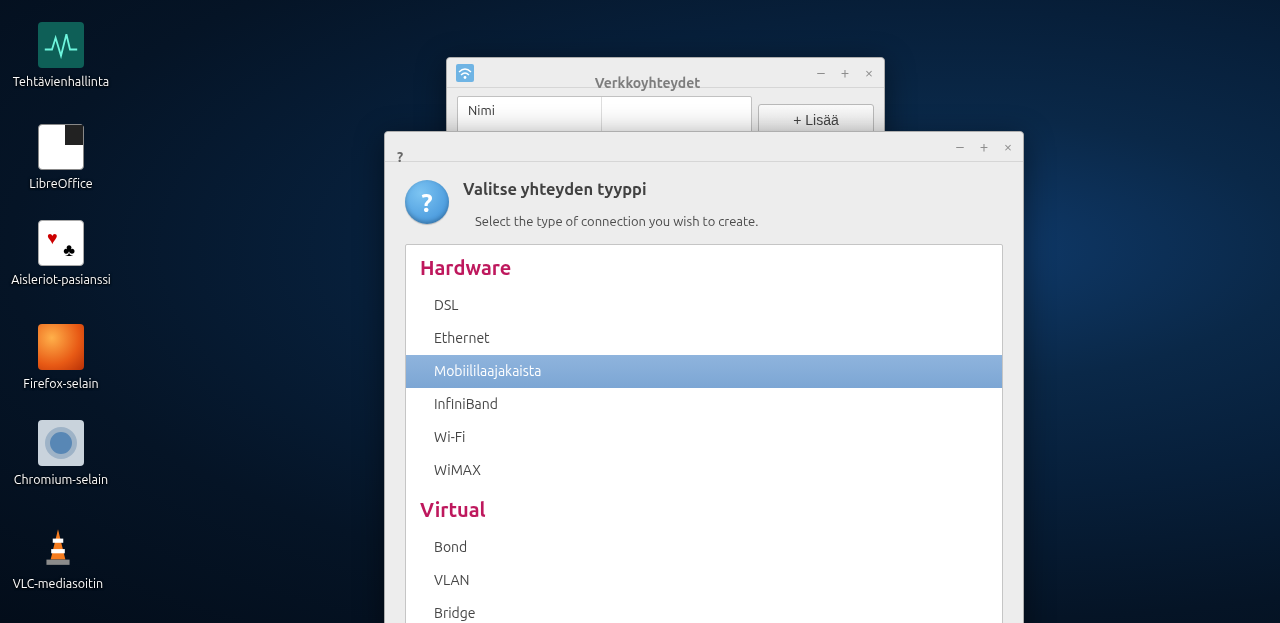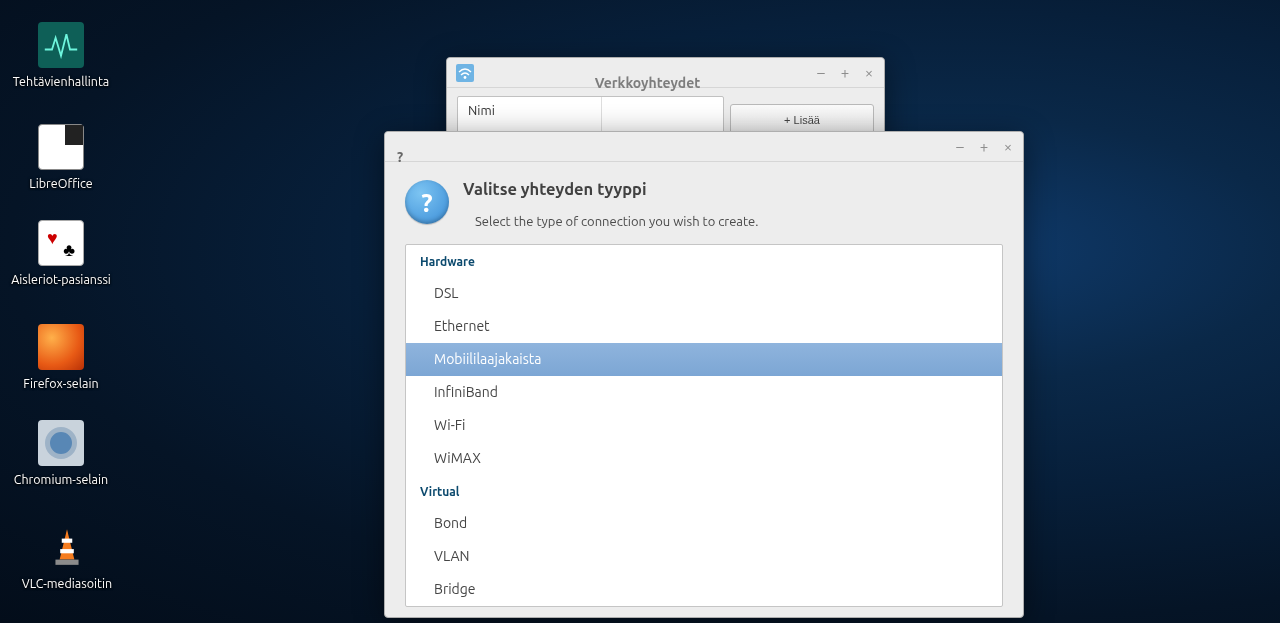--- a/index.html
+++ b/index.html
@@ -66,24 +66,24 @@
     .net-table {
       flex:1; display:flex;
       border:1px solid #c1c1c1; border-radius:2px; background:#fff;
       height:48px;
     }
     .net-col { padding:6px 10px; font-size:13px; color:#333; }
     .net-col.name { flex:0 0 144px; border-right:1px solid #dedede; }
     .net-col.used { flex:1; position:relative; }
     .net-col.used::after { content:"▾"; position:absolute; right:8px; top:7px; font-size:10px; color:#555; }
     .btn-add {
-      width:144px; height:32px;
+      width:116px; height:32px;
       background:linear-gradient(#fafafa,#eaeaea);
       border:1px solid #b9b9b9; border-radius:3px;
-      font-size:11px; color:#444; cursor:pointer;
+      font-size:14px; color:#444; cursor:pointer;
       display:flex; align-items:center; justify-content:center;
     }
 
     
     .win-dlg { left:384px; top:131px; width:640px; }
     .dlg-body { padding:18px 20px 0 20px; display:flex; gap:14px; }
     .dlg-icon {
       width:44px; height:44px; border-radius:50%;
       background:radial-gradient(circle at 35% 30%, #7cc4f2, #3a8cd6);
       display:flex; align-items:center; justify-content:center;
@@ -95,21 +95,21 @@
     .dlg-text p  { font-size:13px; color:#4a4a4a;margin-left:12px; }
 
     .type-list {
       margin:16px 20px 10px; border:1px solid #c5c5c5; border-radius:2px;
       background:#fff;
     }
     .type-row {
       padding:6px 14px; font-size:14px; color:#454545; cursor:pointer;
       line-height:1.5;
     }
-    .type-row.group { color:#0c4a6e; font-weight:bold; font-size:12px; cursor:default; padding-top:8px; }
+    .type-row.group { color:#be185d; font-weight:bold; font-size:20px; cursor:default; padding-top:8px; }
     .type-row.item { padding-left:28px; }
     .type-row.selected {
       background:linear-gradient(#8fb4dd,#7ca6d4);
       color:#fff;
     }
   </style>
 </head>
 <body>
 
 <div class="desktop-icon" style="left:6px; top:22px;">
@@ -134,21 +134,21 @@
 <div class="desktop-icon" style="left:6px; top:324px;">
   <div class="ic ic-firefox"></div>
   <div class="lbl">Firefox-selain</div>
 </div>
 
 <div class="desktop-icon" style="left:6px; top:420px;">
   <div class="ic ic-chromium"></div>
   <div class="lbl">Chromium-selain</div>
 </div>
 
-<div class="desktop-icon" style="left:12px; top:524px;">
+<div class="desktop-icon" style="left:3px; top:524px;">
   <div class="ic ic-vlc">
     <svg viewBox="0 0 40 40">
         <polygon points="20,3 27,32 13,32" fill="#f57c1f"></polygon>
         <rect x="15" y="12" width="10" height="4" fill="#fff"></rect>
         <rect x="13.5" y="22" width="13" height="4" fill="#fff"></rect>
         <rect x="9" y="32" width="22" height="5" fill="#8b8b8b"></rect>
       </svg>
   </div>
   <div class="lbl">VLC-mediasoitin</div>
 </div>

